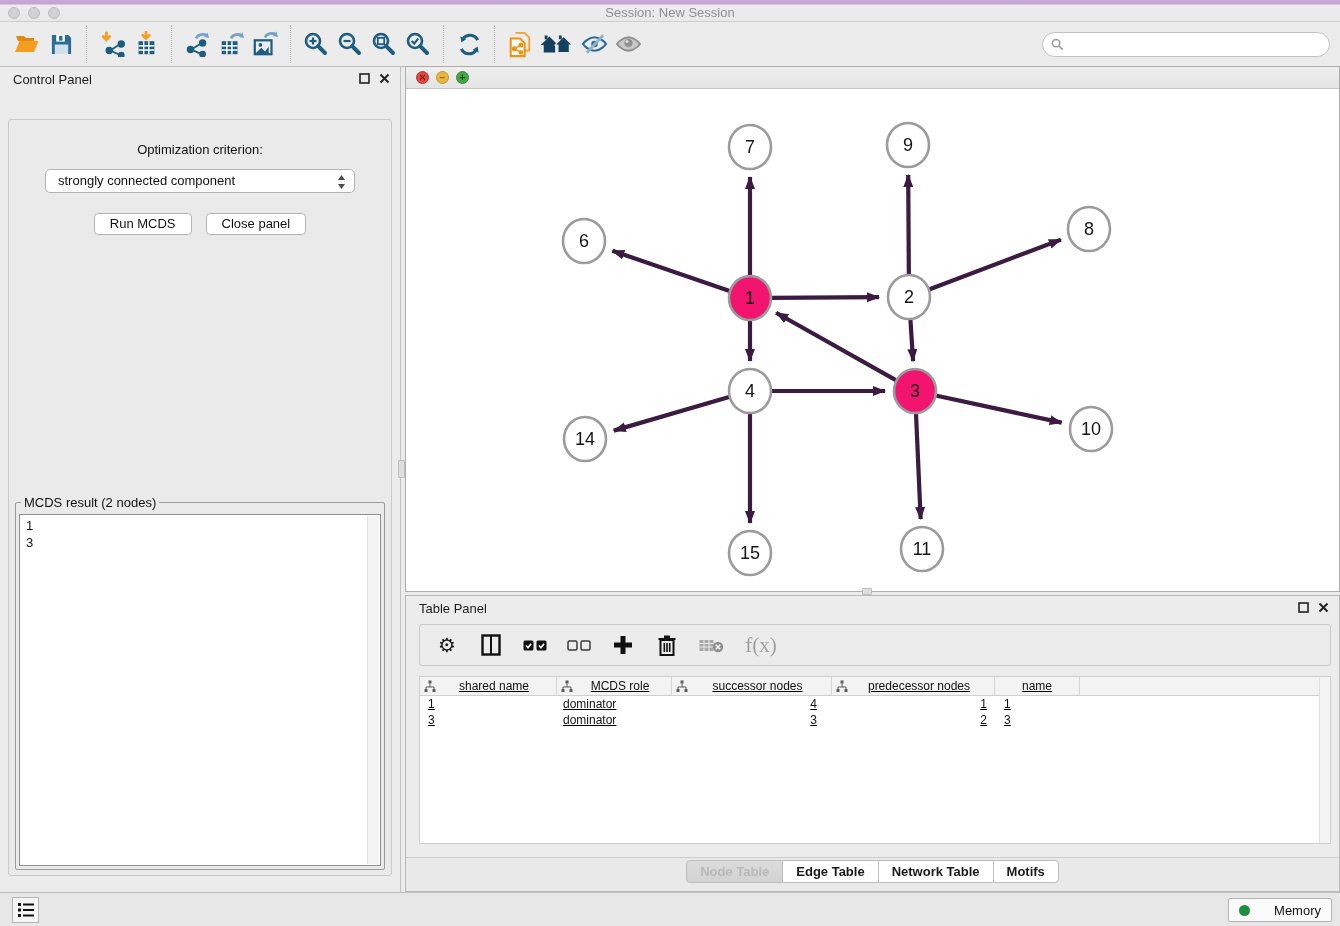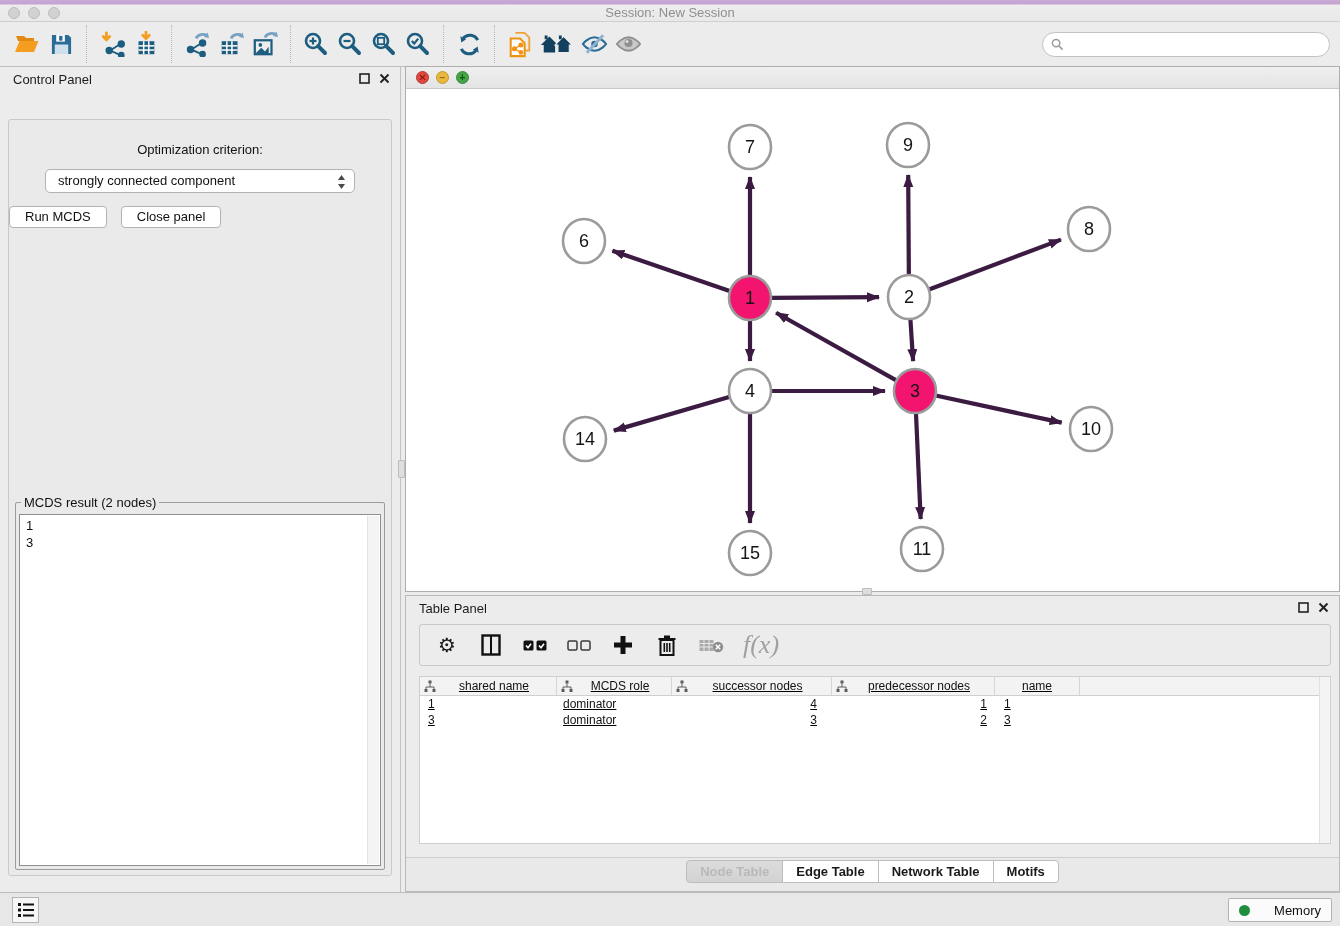--- a/index.html
+++ b/index.html
@@ -40,21 +40,21 @@
   .tab:first-child { border-radius:4px 0 0 4px; margin-left:0; }
   .tab:last-child { border-radius:0 4px 4px 0; }
   .tab.active { background:linear-gradient(#dcdcdc,#d2d2d2); color:#b9b9b9; }
   .cp-body { position:absolute; left:8px; right:8px; top:52px; bottom:16px;
     border:1px solid #c9c9c9; border-radius:3px; background:#eaeaea; }
   .crit-label { margin-top:22px; text-align:center; font-size:13px; color:#111; }
   .crit-select { position:relative; width:310px; height:24px; margin:12px auto 0;
     background:#fff; border:1px solid #b3b3b3; border-radius:5px;
     font-size:13px; color:#111; line-height:22px; padding-left:12px; }
   .crit-chevrons { position:absolute; right:8px; top:4px; }
-  .btn-row { display:flex; gap:14px; margin-top:13px; }
+  .btn-row { display:flex; justify-content:center; gap:14px; margin-top:20px; }
   .pbtn { background:#fff; border:1px solid #b3b3b3; border-radius:4px;
     font-size:13px; color:#111; padding:3px 15px; height:22px; line-height:14px; }
   .result-fieldset { position:absolute; left:6px; right:6px; top:375px; bottom:5px;
     border:1px solid #9c9c9c; border-radius:2px; padding:4px 3px 3px; }
   .result-legend { font-size:13px; color:#111; padding:0 3px; margin-left:2px; }
   .result-box { position:relative; width:100%; height:100%; background:#fff;
     border:1px solid #8f8f8f; }
   .result-text { position:absolute; inset:1px 14px 1px 4px; font-size:13px; line-height:17px;
     color:#111; white-space:pre-line; padding:1px 2px; }
   .result-scroll { position:absolute; top:1px; right:1px; bottom:1px; width:12px;
@@ -83,22 +83,22 @@
 
   
   .table-panel { position:absolute; left:405px; top:595px; right:0; bottom:34px;
     background:#ececec; border:1px solid #b9b9b9; }
   .tp-toolbar { position:absolute; left:13px; right:8px; top:28px; height:42px;
     border:1px solid #c9c9c9; border-radius:3px; display:flex; align-items:center;
     gap:18px; padding:0 14px; background:#ececec; }
   .tp-btn { display:flex; align-items:center; justify-content:center; width:26px; height:30px;
     border:none; background:transparent; }
   .gear-glyph { font-size:20px; color:#1a1a1a; font-family:"DejaVu Sans",sans-serif; }
-  .fx-label { font-family:"Liberation Serif","DejaVu Serif",serif; font-style:italic;
-    color:#a0a0a0; font-size:26px; }
+  .fx-label { font-family:"Liberation Serif","DejaVu Serif",serif; 
+    color:#a0a0a0; font-size:21px; }
   .tp-table { position:absolute; left:13px; right:8px; top:80px; bottom:47px;
     background:#fff; border:1px solid #cfcfcf; overflow:hidden;text-decoration:underline; }
   .thead { display:flex; height:19px; background:#f3f3f3; border-bottom:1px solid #cfcfcf; }
   .th { display:flex; align-items:center; font-size:12px; color:#111;
     border-right:1px solid #d6d6d6; padding:0 4px; }
   .th .th-label { flex:1; text-align:center; }
   .trow { display:flex; height:16px; }
   .tcell { font-size:12px; color:#111; line-height:16px; overflow:hidden; white-space:nowrap; }
   .tscroll { position:absolute; top:0; right:0; bottom:0; width:11px;
     background:#f4f4f4; border-left:1px solid #e0e0e0; }

